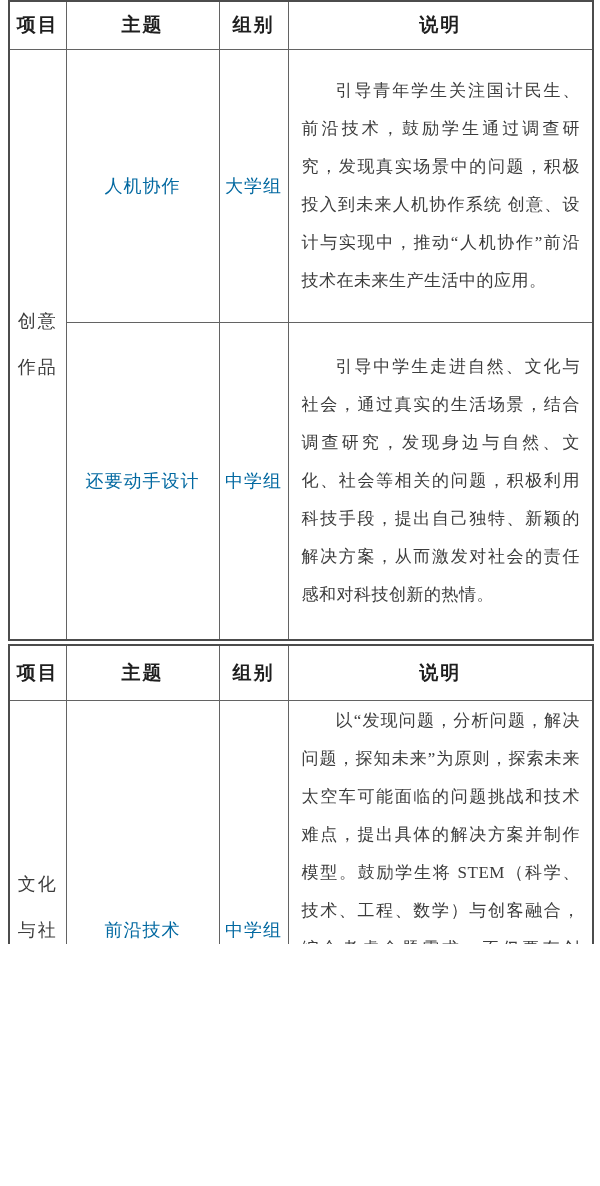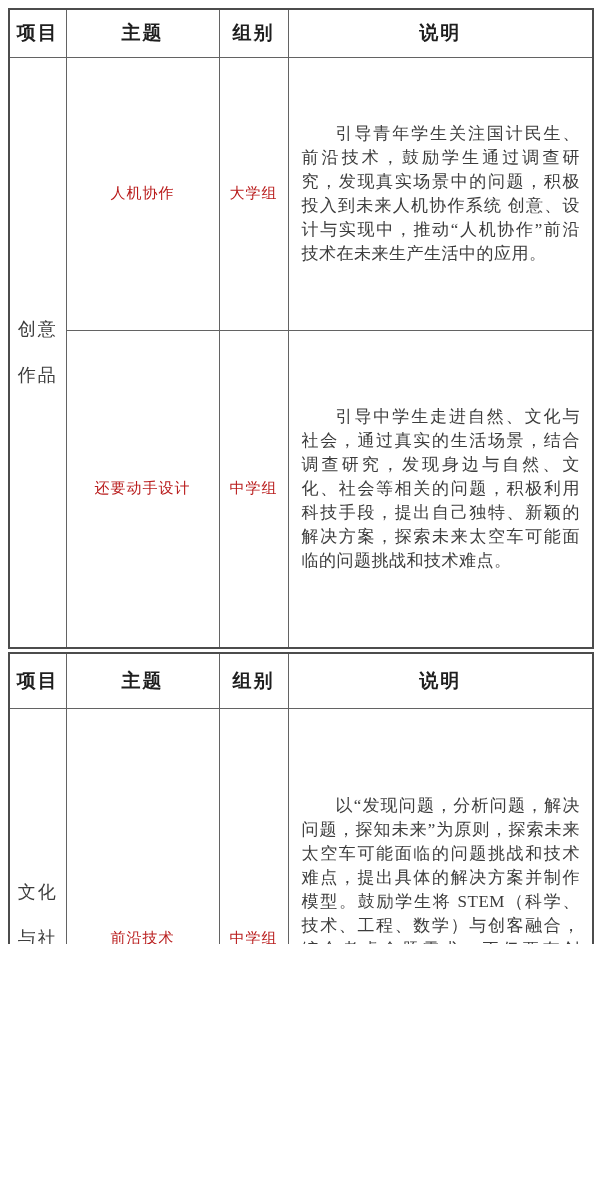--- a/index.html
+++ b/index.html
@@ -5,21 +5,21 @@
   * { box-sizing: border-box; margin: 0; padding: 0; }
   html, body {
     width: 600px;
     background: #ffffff;
     font-family: "Liberation Serif", "DejaVu Serif", serif;
   }
   .page {
     width: 600px;
     height: 944px;
     background: #ffffff;
-    padding: 8px 8px 0 8px;
+    padding: 0 8px 0 8px;
   }
   table {
     width: 584px;
     border-collapse: collapse;
     table-layout: fixed;
     border: 2px solid #4c4c4c;
     color: #3c3c3c;
   }
   table.t1 { margin-bottom: 3px; }
   col.c-project { width: 57px; }
@@ -43,29 +43,29 @@
   td.project {
     text-align: center;
     font-size: 18px;
     letter-spacing: 2px;
     line-height: 46px;
     padding: 0 7px;
     color: #3c3c3c;
   }
   td.theme, td.group {
     text-align: center;
-    font-size: 15px;
+    font-size: 18px;
     letter-spacing: 1px;
-    color: #b91c1c;
+    color: #0369a1;
     white-space: nowrap;
   }
   td.desc {
     padding: 0 12px 0 13px;
     font-size: 17px;
-    line-height: 24px;
+    line-height: 38px;
     letter-spacing: 0.5px;
     text-align: justify;
     color: #3c3c3c;
   }
   td.desc p { text-indent: 2em; }
   tr.r1-t1 td { height: 273px; }
   tr.r2-t1 td { height: 318px; }
   tr.r1-t2 td { height: 461px; }
 </style>
 </head>
@@ -92,21 +92,21 @@
       <td class="theme">人机协作</td>
       <td class="group">大学组</td>
       <td class="desc">
         <p>引导青年学生关注国计民生、前沿技术，鼓励学生通过调查研究，发现真实场景中的问题，积极投入到未来人机协作系统 创意、设计与实现中，推动“人机协作”前沿技术在未来生产生活中的应用。</p>
       </td>
     </tr>
     <tr class="r2-t1">
       <td class="theme">还要动手设计</td>
       <td class="group">中学组</td>
       <td class="desc">
-        <p>引导中学生走进自然、文化与社会，通过真实的生活场景，结合调查研究，发现身边与自然、文化、社会等相关的问题，积极利用科技手段，提出自己独特、新颖的解决方案，探索未来太空车可能面临的问题挑战和技术难点。</p>
+        <p>引导中学生走进自然、文化与社会，通过真实的生活场景，结合调查研究，发现身边与自然、文化、社会等相关的问题，积极利用科技手段，提出自己独特、新颖的解决方案，从而激发对社会的责任感和对科技创新的热情。</p>
       </td>
     </tr>
   </tbody>
     </table>
 
   <table class="t2">
     <colgroup>
       <col class="c-project">
         <col class="c-theme">
         <col class="c-group">

